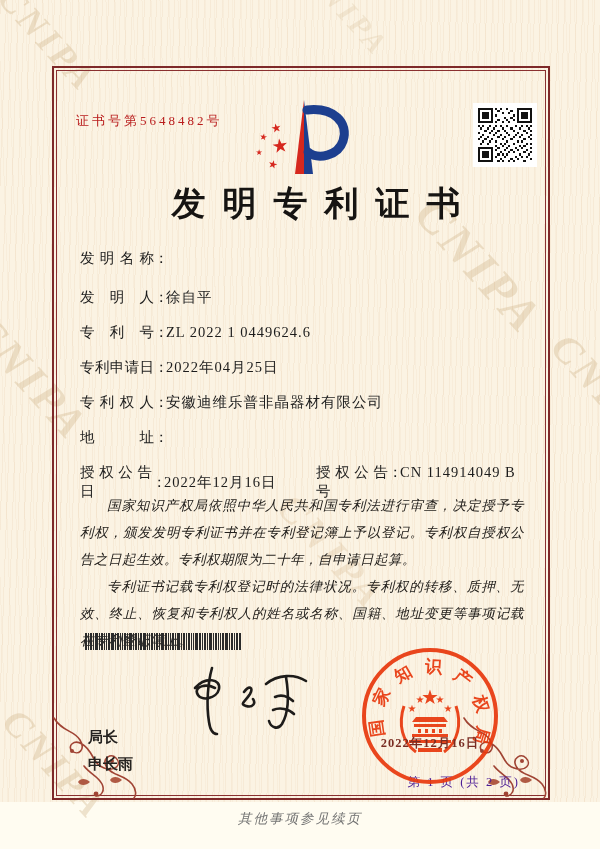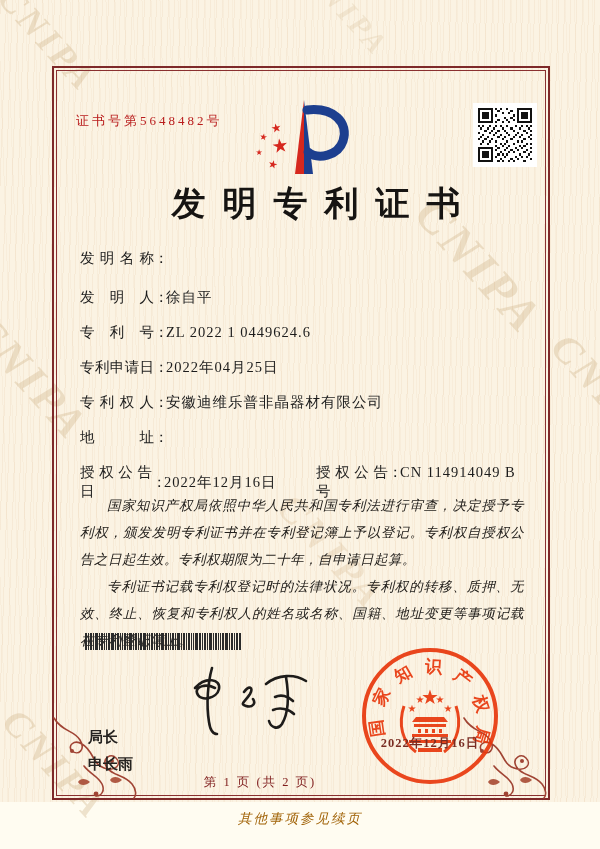--- a/index.html
+++ b/index.html
@@ -88,25 +88,25 @@
   .seal-date{
     position:absolute; left:0; top:83px; width:128px; text-align:center;
     font-size:12.5px; font-weight:bold; color:#6f1c12; letter-spacing:1px;
     z-index:7; white-space:nowrap;
   }
 
   .flourish{ position:absolute; top:714px; width:92px; height:86px; z-index:3; }
   .flourish.right{ left:460px; }
   .flourish.left{ left:50px; transform:scaleX(-1); }
 
-  .page-num{ position:absolute; left:0; top:774px; width:520px; text-align:center;
-    font-size:12.5px; letter-spacing:2px; z-index:4; color:#7f1d1d; }
+  .page-num{ position:absolute; left:0; top:774px; width:520px; text-align:right;
+    font-size:12.5px; letter-spacing:2px; z-index:4; color:#4c1d95; }
 
   .bottom-note{ position:absolute; left:0; top:810px; width:600px; text-align:center;
-    font-size:13.5px; font-style:italic; letter-spacing:2px; z-index:4; color:#a16207; }
+    font-size:13.5px; font-style:italic; letter-spacing:2px; z-index:4; color:#737373; }
 </style>
 </head>
 <body>
 
 <div class="bottom-band"></div>
 
 <span class="wm" style="left:-16px; top:18px; font-size:36px;">CNIPA</span>
 <span class="wm" style="left:292px; top:-6px; font-size:30px; color:rgba(206,176,132,.22);">CNIPA</span>
 <span class="wm" style="left:398px; top:238px; font-size:48px;">CNIPA</span>
 <span class="wm" style="left:-46px; top:352px; font-size:44px;">CNIPA</span>

